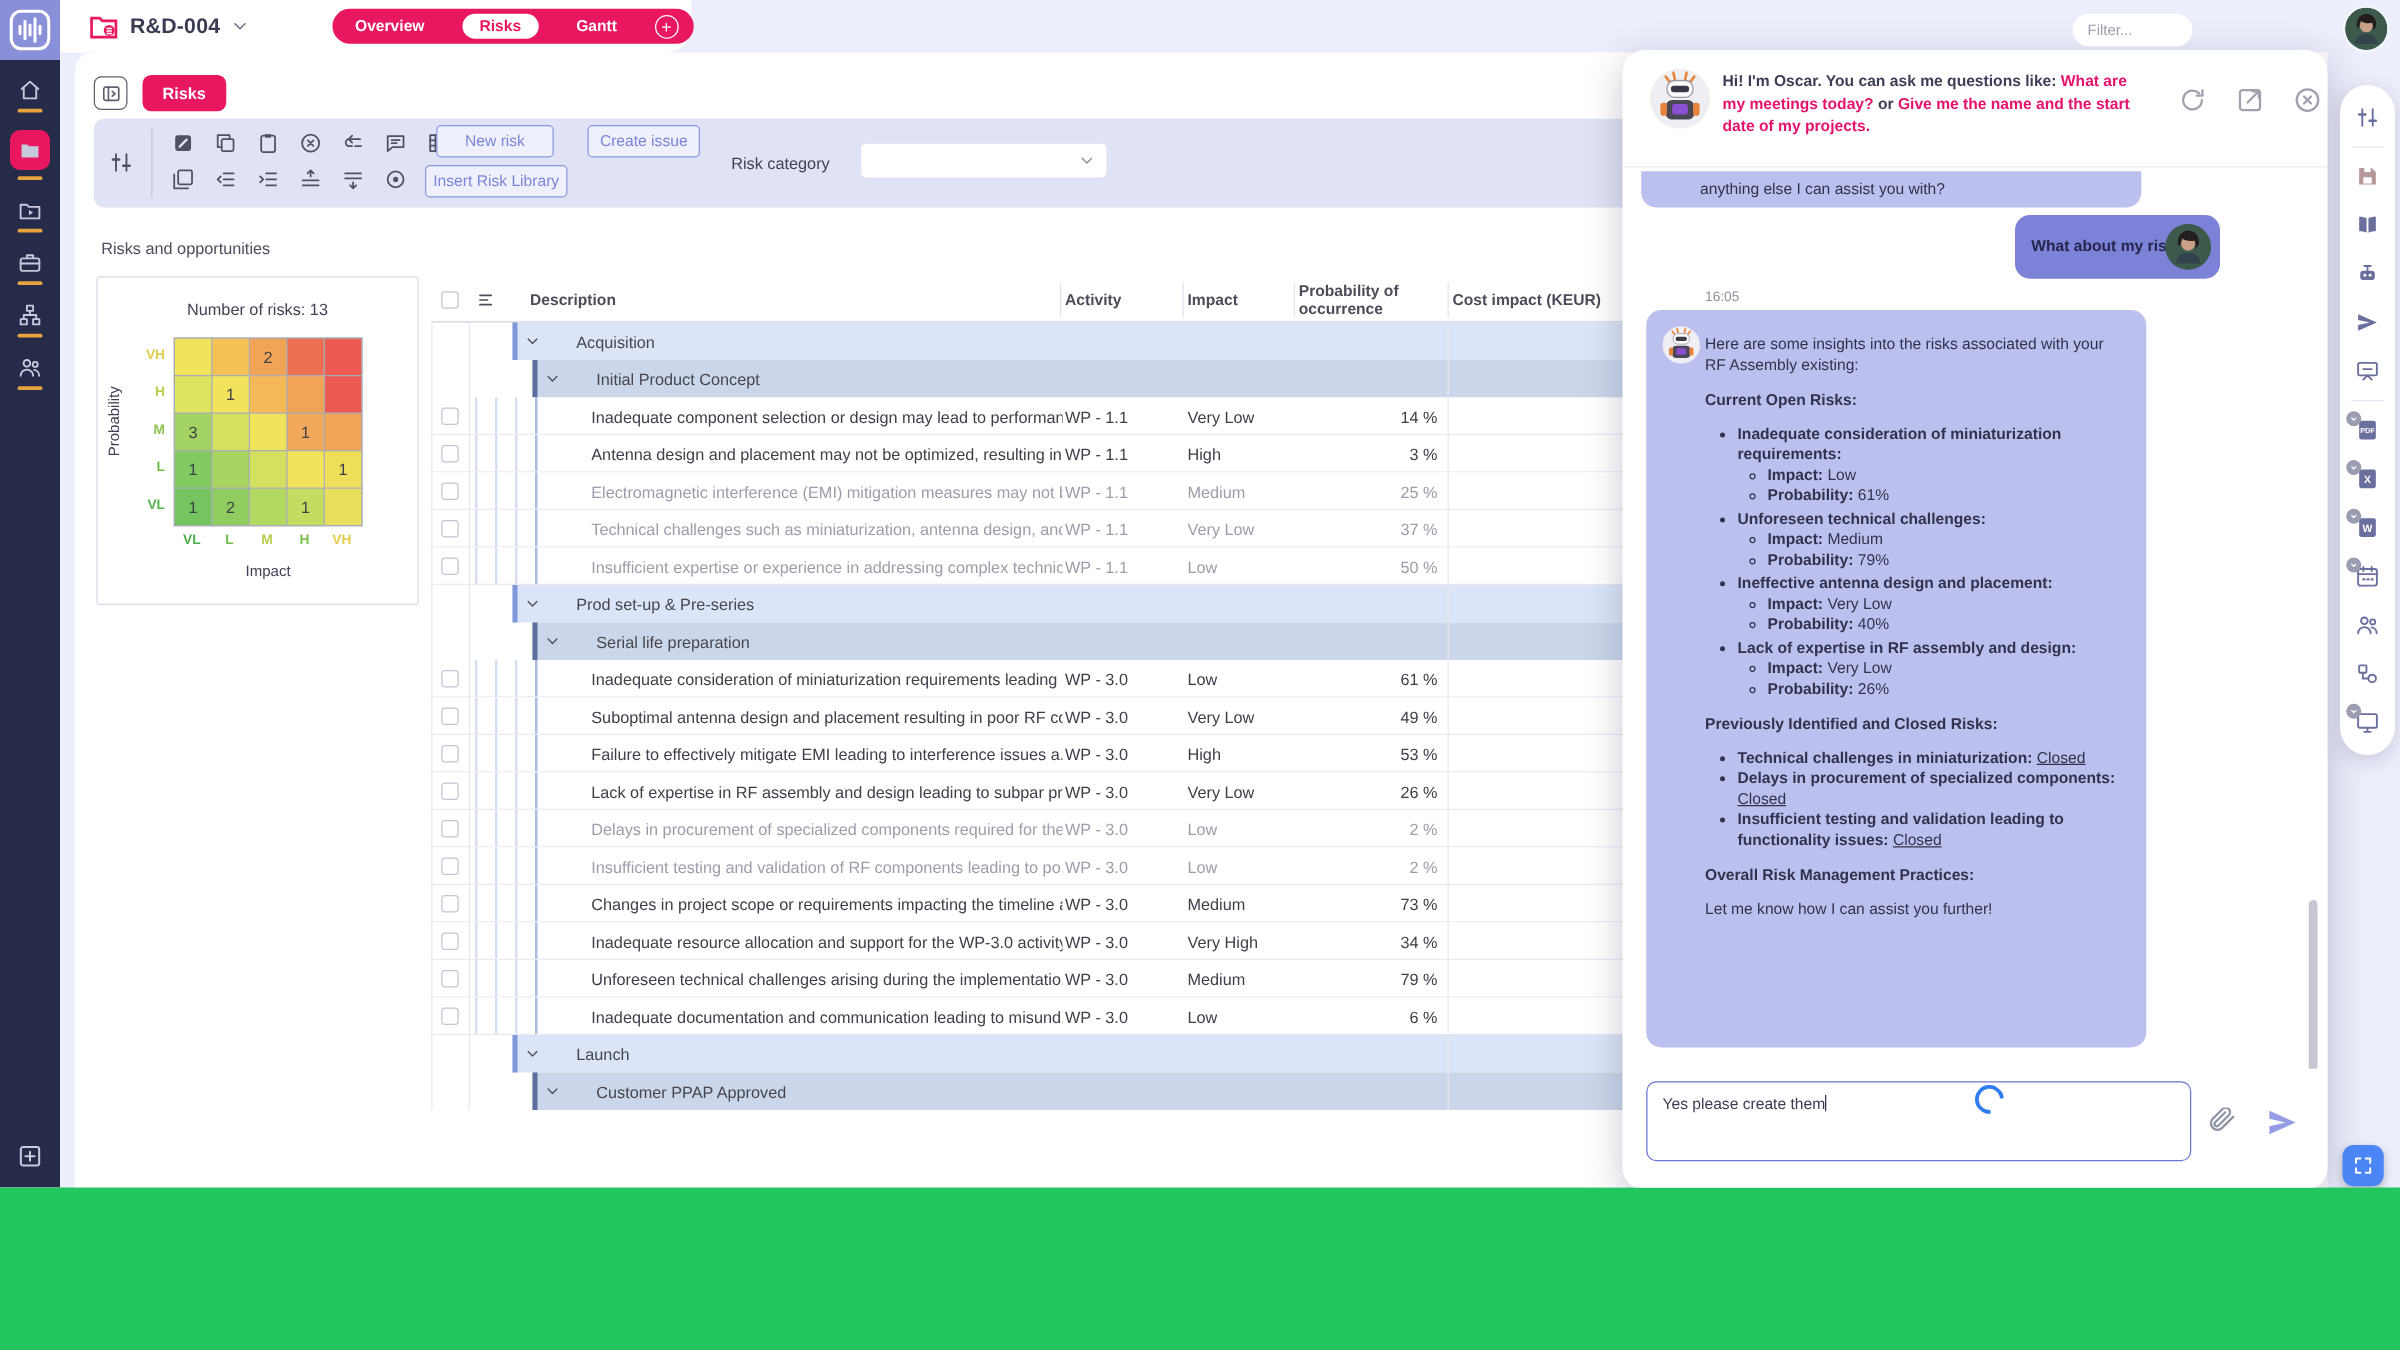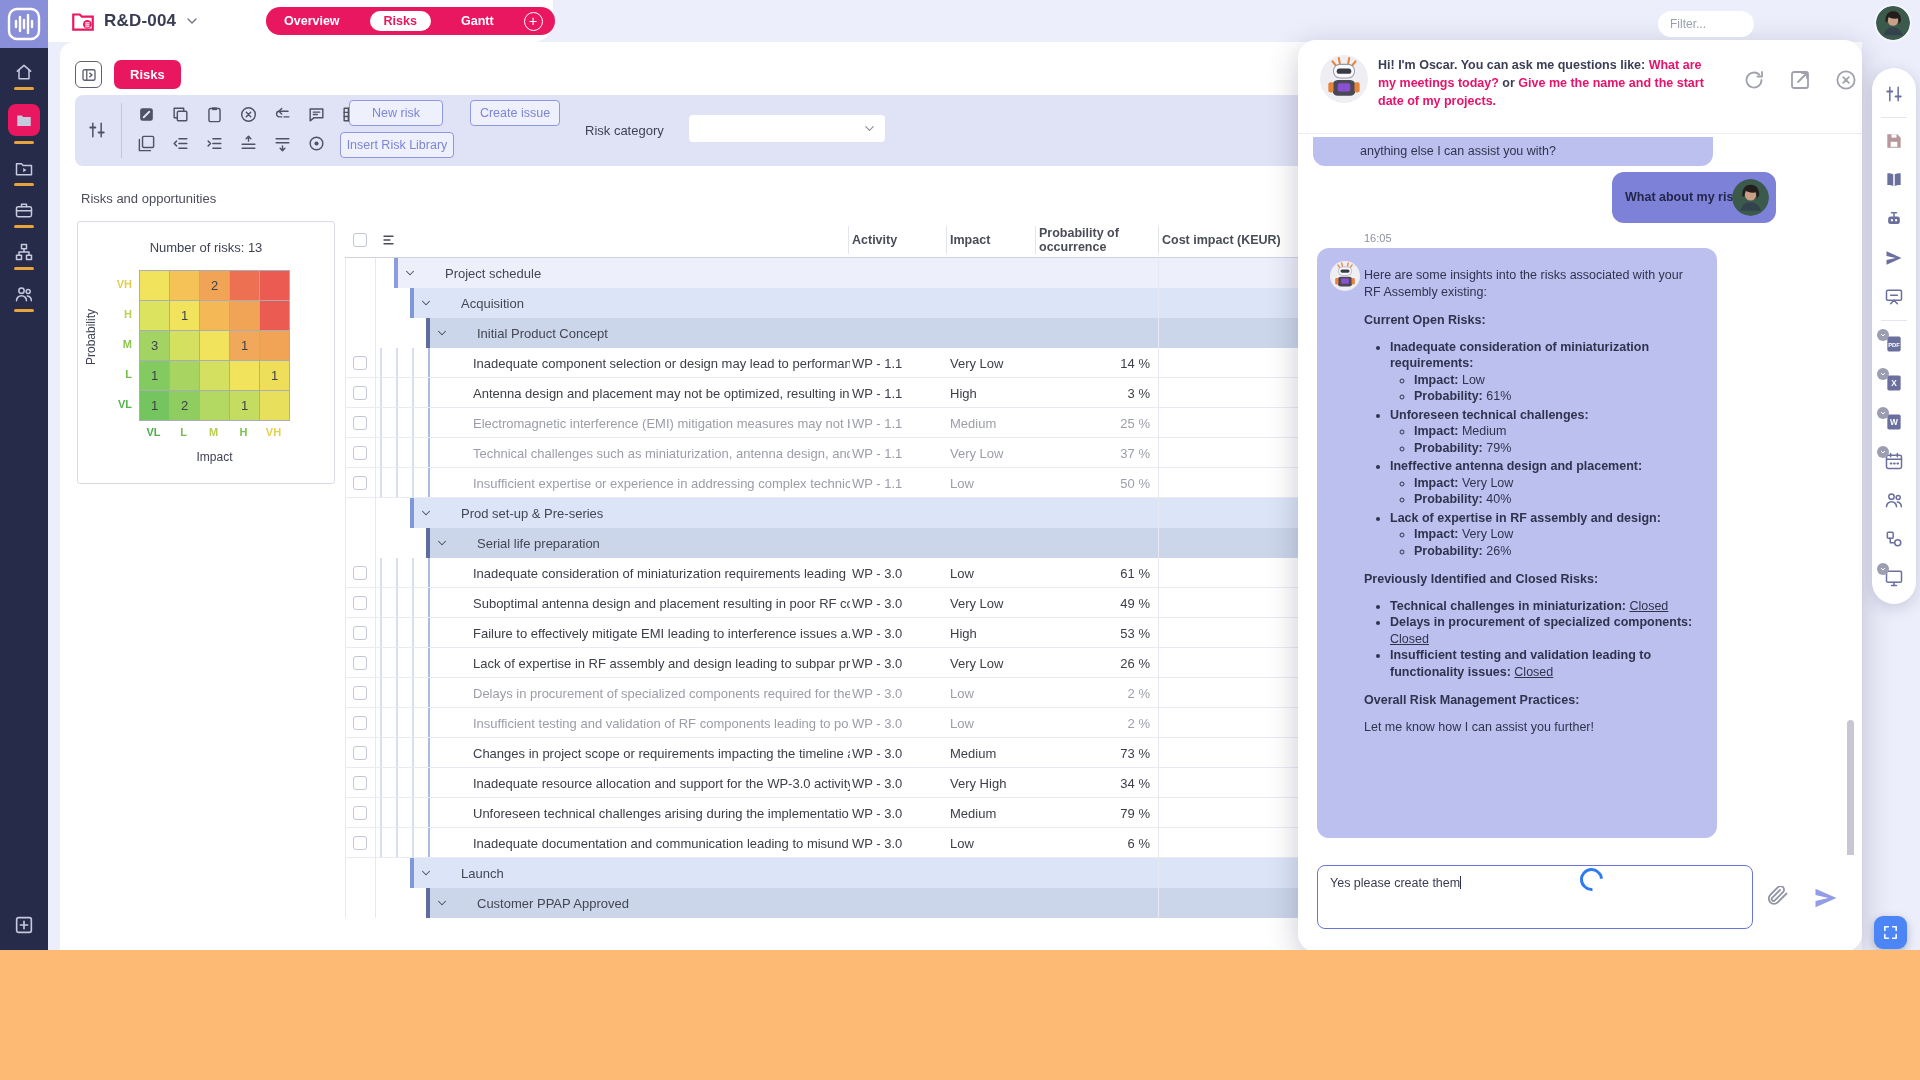--- a/index.html
+++ b/index.html
@@ -1,18 +1,18 @@
 <!DOCTYPE html>
 <html><head>
 <meta charset="utf-8">
 <style>
   * { margin:0; padding:0; box-sizing:border-box; }
   html,body { width:1920px; height:1080px; }
   body { font-family:"Liberation Sans", sans-serif; }
-  #app { position:relative; width:1920px; height:1080px; background:#fdba74; overflow:hidden; }
+  #app { position:relative; width:1920px; height:1080px; background:#22c55e; overflow:hidden; }
   #window { position:absolute; left:0; top:0; width:1920px; height:950px; background:#eceefb; overflow:hidden; }
 
   
   #sidebar { position:absolute; left:0; top:0; width:48px; height:950px; background:#252b49; z-index:5; }
   #logo { position:absolute; left:0; top:0; width:48px; height:48px; background:#8a8fd9; display:flex; align-items:center; justify-content:center; }
   #side-icons { position:absolute; left:0; top:62px; width:48px; display:flex; flex-direction:column; align-items:center; gap:14px; }
   .side-item { display:flex; flex-direction:column; align-items:center; cursor:pointer; }
   .side-item .icon { color:#c7cadd; }
   .side-item .dash { width:20px; height:3px; background:#e8a33d; border-radius:2px; margin-top:5px; }
   .side-item.active .box { width:32px; height:32px; background:#e8175f; border-radius:8px; display:flex; align-items:center; justify-content:center; color:#fff; }
@@ -435,41 +435,31 @@
         <div class="mx-collab" style="left: 151px; color: rgb(124, 194, 78);">H</div>
         <div class="mx-collab" style="left: 181px; color: rgb(225, 206, 78);">VH</div>
       </div>
 
     <div id="risk-table">
       <div id="rt-header">
           <div class="rt-cb" style="top: 11px;"></div>
           <div style="position: absolute; left: 36px; top: 9px; width: 18px; height: 18px; color: rgb(74, 77, 88);"><svg viewBox="0 0 24 24" width="100%" height="100%" fill="none" stroke="currentColor" stroke-width="1.8" stroke-linecap="round" stroke-linejoin="round">
               <path d="M4 7h12M4 12h8M4 17h12"></path>
             </svg></div>
+          <div class="rt-hcell" style="left: 79px; width: 340px;">Description</div>
           <div class="rt-hcell" style="left: 507px; width: 90px;">Activity</div>
           <div class="rt-hcell" style="left: 605px; width: 85px;">Impact</div>
           <div class="rt-hcell" style="left: 694px; width: 110px;">Probability of occurrence</div>
           <div class="rt-hcell" style="left: 817px; width: 170px;">Cost impact (KEUR)</div>
           <div class="rt-hsep" style="left: 503px;"></div>
           <div class="rt-hsep" style="left: 601px;"></div>
           <div class="rt-hsep" style="left: 690px;"></div>
           <div class="rt-hsep" style="left: 813px;"></div>
         </div>
       <div id="rt-body">
-          <div class="rt-row">
-            <div class="grp" style="left: 49px; background: rgb(237, 239, 251);">
-              <div class="bar" style="background: rgb(140, 156, 221);"></div>
-              <span class="chev icon" style="width: 14px; height: 14px;">
-                <svg viewBox="0 0 24 24" width="100%" height="100%" fill="none" stroke="currentColor" stroke-width="1.8" stroke-linecap="round" stroke-linejoin="round">
-                  <path d="M6 9l6 6 6-6"></path>
-                </svg>
-              </span>
-              <span class="glabel">Project schedule</span>
-            </div>
-          </div>
           <div class="rt-row">
             <div class="grp" style="left: 65px; background: rgb(219, 229, 247);">
               <div class="bar" style="background: rgb(128, 152, 218);"></div>
               <span class="chev icon" style="width: 14px; height: 14px;">
                 <svg viewBox="0 0 24 24" width="100%" height="100%" fill="none" stroke="currentColor" stroke-width="1.8" stroke-linecap="round" stroke-linejoin="round">
                   <path d="M6 9l6 6 6-6"></path>
                 </svg>
               </span>
               <span class="glabel">Acquisition</span>
             </div>

